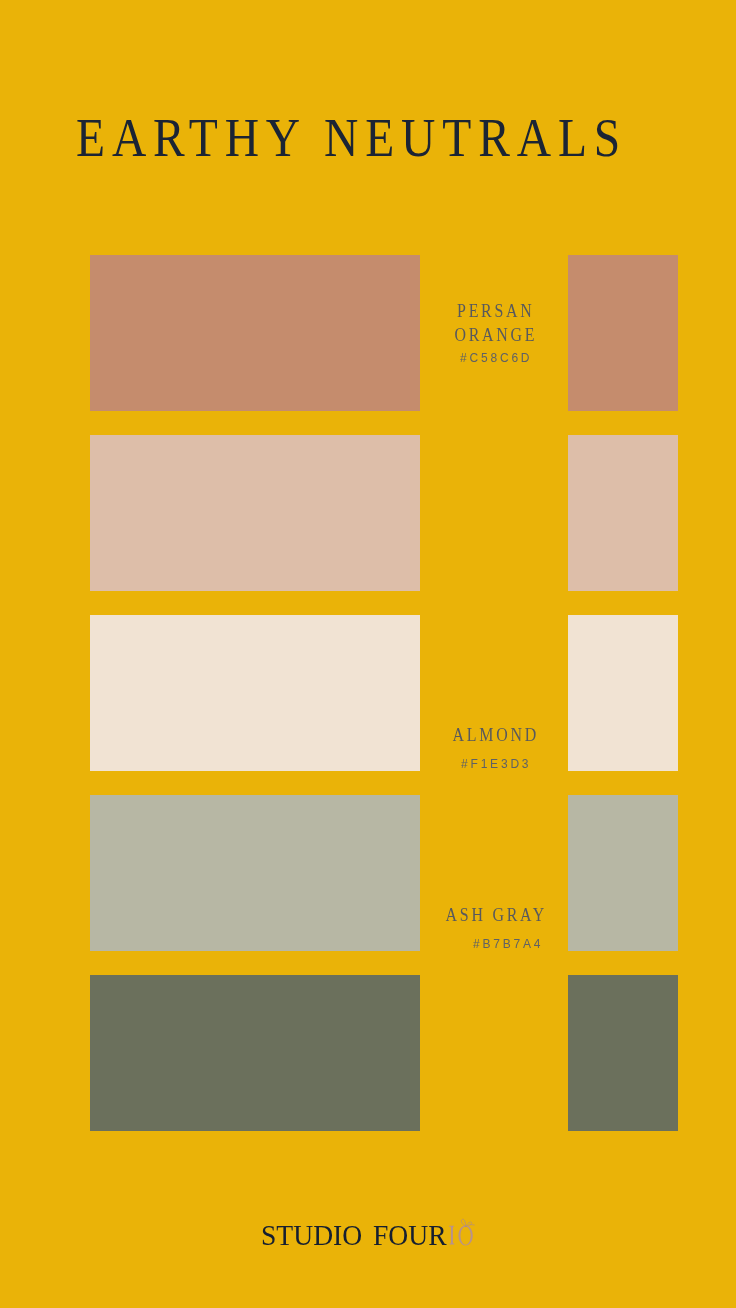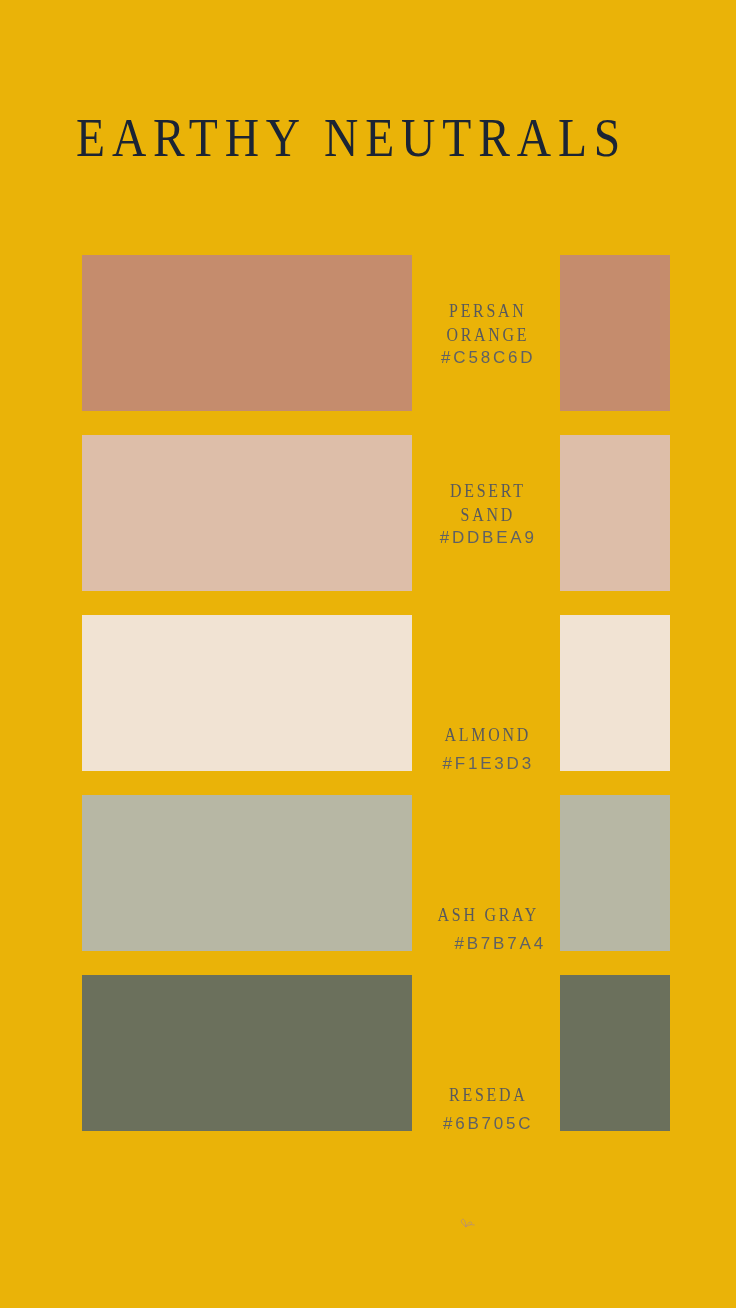--- a/index.html
+++ b/index.html
@@ -21,42 +21,42 @@
     font-size:54px;
     line-height:54px;
     letter-spacing:7.8px;
     color:#1b2434;
     white-space:nowrap;
     transform:scaleX(0.88);
     transform-origin:left top;
   }
 
   
-  .row { position:absolute; left:8px; width:636px; height:156px; }
+  .row { position:absolute; left:16px; width:636px; height:156px; }
   .sw-big   { position:absolute; left:74px;  top:0; width:330px; height:156px; }
   .sw-small { position:absolute; left:552px; top:0; width:110px; height:156px; }
 
   .label {
     position:absolute; left:406.2px; width:148px; top:-0.25px; height:156px;
     display:flex; flex-direction:column; align-items:center; justify-content:center;
   }
   .name {
     font-family:"Liberation Serif", serif;
     font-size:18px;
     letter-spacing:3.1px;
     color:#58595d;
     line-height:23.7px;
     text-align:center;
     white-space:nowrap;
     transform:scaleX(0.885) translateZ(0);
     transform-origin:center center;
   }
   .hex {
     font-family:"Liberation Sans", sans-serif;
-    font-size:17px;
+    font-size:12px;
     letter-spacing:2.8px;
     line-height:14px;
     color:#5f6165;
     white-space:nowrap;
     transform:translateZ(0);
   }
   .label.two .hex { margin-top:3.9px; }
   .label.one .hex { margin-top:9.45px; }
   .label.one { top:-0.02px;justify-content:flex-end; }
 
@@ -93,27 +93,20 @@
           <div class="name" style="color: rgb(88, 89, 93);">
             <div>PERSAN</div>
             <div>ORANGE</div>
           </div>
           <div class="hex" style="color: rgb(95, 97, 101);">#C58C6D</div>
         </div>
         <div class="sw-small" style="background: rgb(197, 140, 109);"></div>
       </div>
       <div class="row" style="top: 435px;">
         <div class="sw-big" style="background: rgb(221, 190, 169);"></div>
-        <div class="label two">
-          <div class="name" style="color: rgb(88, 89, 93);">
-            <div>DESERT</div>
-            <div>SAND</div>
-          </div>
-          <div class="hex" style="color: rgb(95, 97, 101);">#DDBEA9</div>
-        </div>
         <div class="sw-small" style="background: rgb(221, 190, 169);"></div>
       </div>
       <div class="row" style="top: 615px;">
         <div class="sw-big" style="background: rgb(241, 227, 211);"></div>
         <div class="label one">
           <div class="name" style="color: rgb(88, 89, 93);">
             <div>ALMOND</div>
           </div>
           <div class="hex" style="color: rgb(95, 97, 101);">#F1E3D3</div>
         </div>
@@ -124,30 +117,34 @@
         <div class="label one">
           <div class="name" style="color: rgb(88, 89, 93);">
             <div>ASH GRAY</div>
           </div>
           <div class="hex" style="color: rgb(95, 97, 101); margin-left: 24px;">#B7B7A4</div>
         </div>
         <div class="sw-small" style="background: rgb(183, 183, 164);"></div>
       </div>
       <div class="row" style="top: 975px;">
         <div class="sw-big" style="background: rgb(107, 112, 92);"></div>
-        <div class="label one">
-          <div class="name" style="color: rgb(88, 89, 93);">
-            <div>RESEDA</div>
-          </div>
-          <div class="hex" style="color: rgb(95, 97, 101);">#6B705C</div>
-        </div>
         <div class="sw-small" style="background: rgb(107, 112, 92);"></div>
       </div>
     </div>
 
+  <div class="logo">
+    <span class="word">STUDIO FOUR</span>
+    <svg class="num" viewBox="0 0 26 23" role="img" aria-label="10">
+      <title>10</title>
+      <g fill="#b8928b" style="fill: rgb(184, 146, 139);">
+        <path d="M0.1 1.7 L5.0 1.7 L5.0 2.8 L3.9 2.8 L3.9 19.3 L5.2 19.3 L5.2 20.4 L0.8 20.4 L0.8 19.3 L1.9 19.3 L1.9 2.8 L0.1 2.8 Z"></path>
+        <path fill-rule="evenodd" d="M16.6 1.6 C 20.6 1.6 23.75 6.0 23.75 11.6 C 23.75 17.2 20.6 21.6 16.6 21.6 C 12.6 21.6 9.45 17.2 9.45 11.6 C 9.45 6.0 12.6 1.6 16.6 1.6 Z M16.6 2.4 C 13.85 2.4 11.5 6.45 11.5 11.6 C 11.5 16.75 13.85 20.8 16.6 20.8 C 19.35 20.8 21.7 16.75 21.7 11.6 C 21.7 6.45 19.35 2.4 16.6 2.4 Z"></path>
+      </g>
+    </svg>
+  </div>
 
   <svg class="bow" viewBox="0 0 32 20">
     <g fill="none" stroke="#b08a86" stroke-width="1.35" stroke-linecap="round" stroke-linejoin="round" style="stroke: rgb(176, 138, 134);">
       <path d="M13.6 17.2 C 11.2 14.4, 5.0 12.2, 4.6 6.4 C 4.4 2.2, 9.4 0.9, 11.4 5.4 C 12.8 8.6, 13.4 13.6, 13.6 17.2 Z"></path>
       <path d="M13.6 17.2 C 15.6 13.8, 19.0 8.2, 22.8 8.0 C 26.2 7.9, 26.6 12.0, 22.0 13.6 C 19.2 14.6, 15.6 16.4, 13.6 17.2 Z"></path>
       <path d="M22.0 13.0 L 30.6 14.0"></path>
     </g>
   </svg>
 
 </div>

